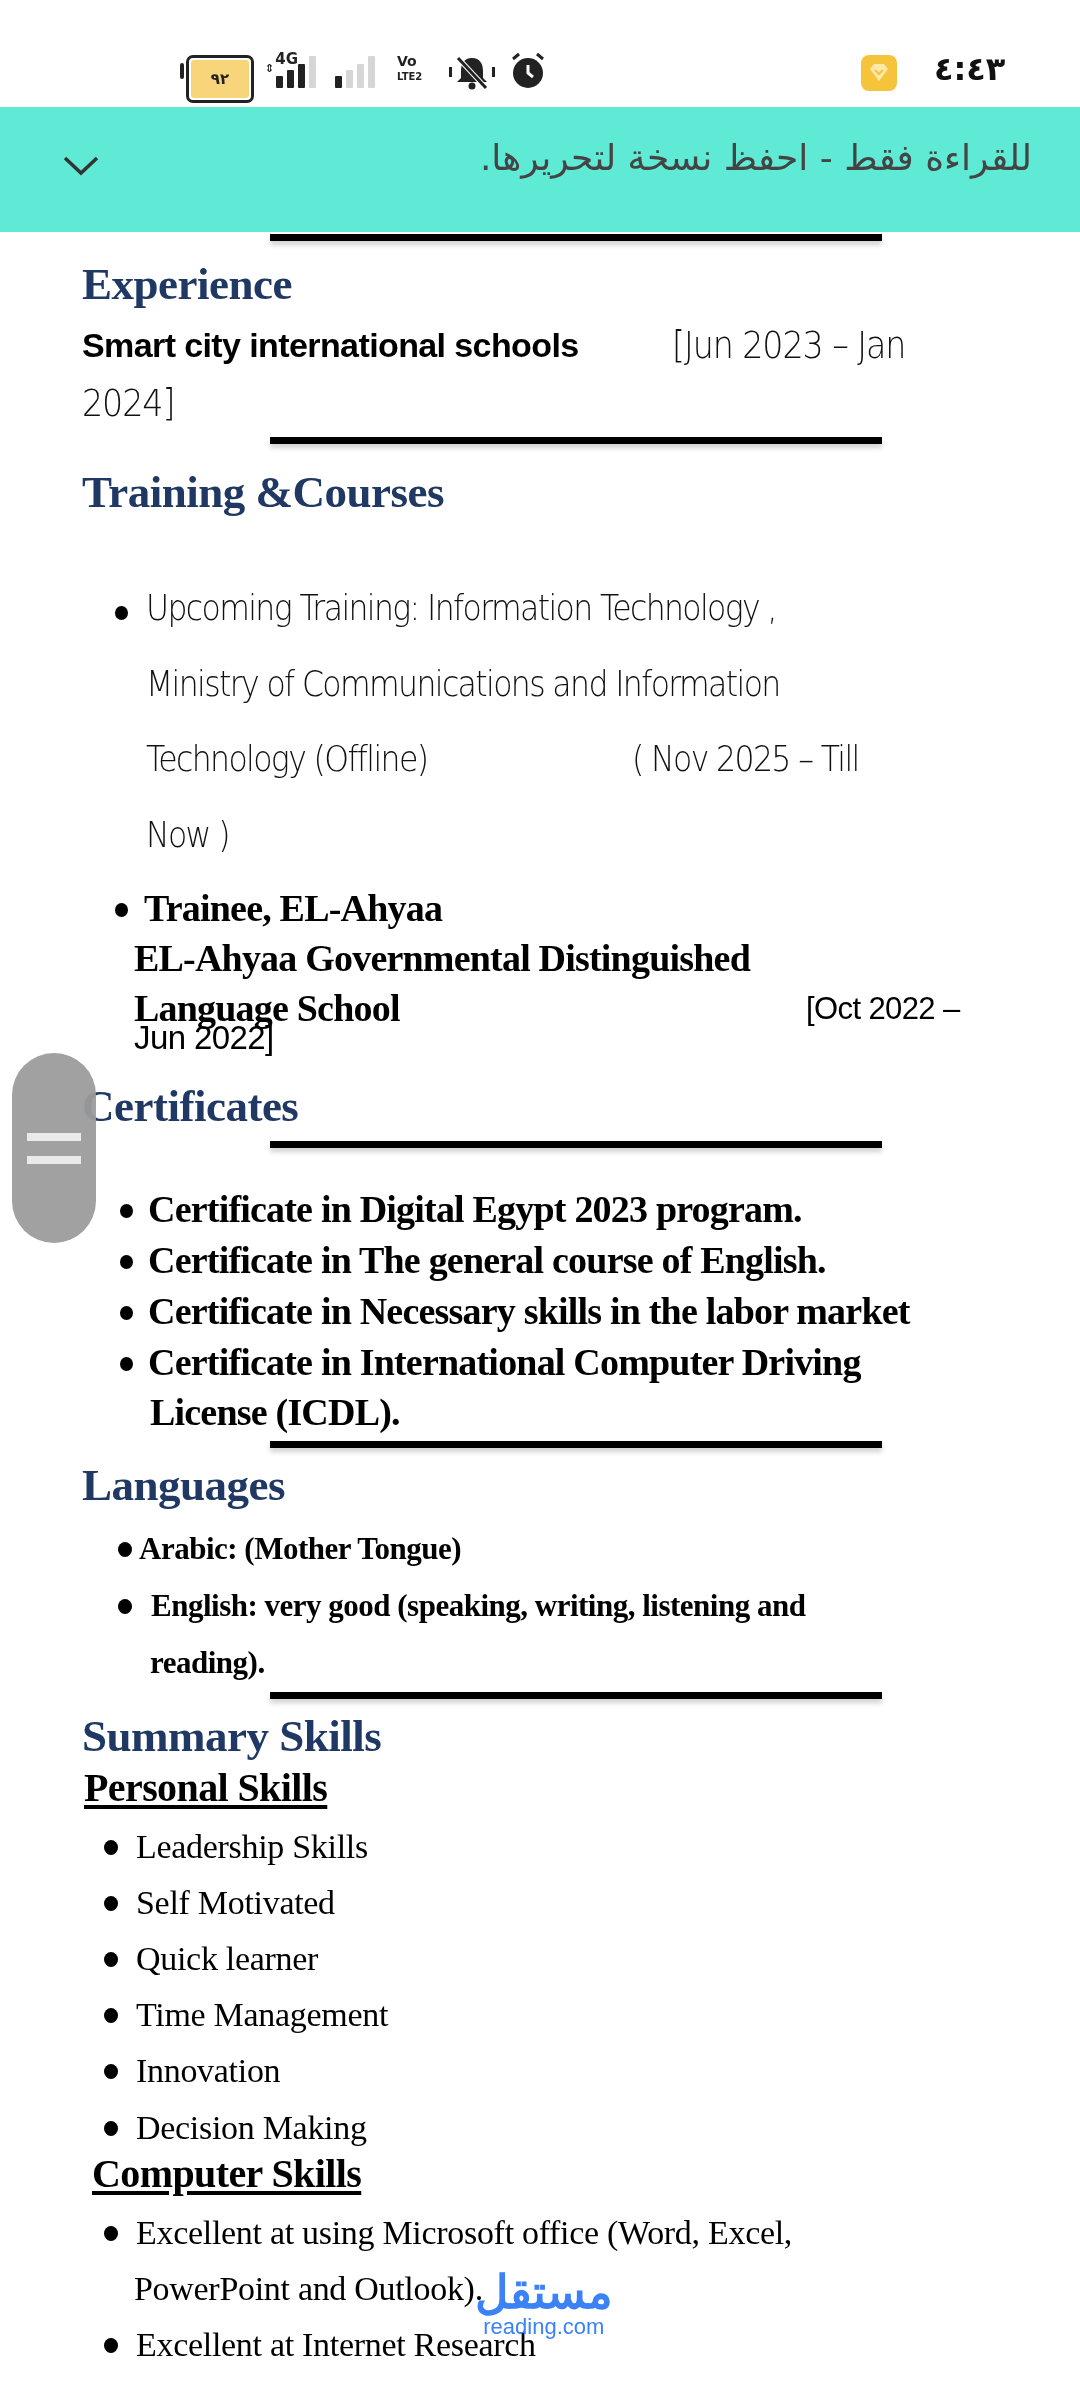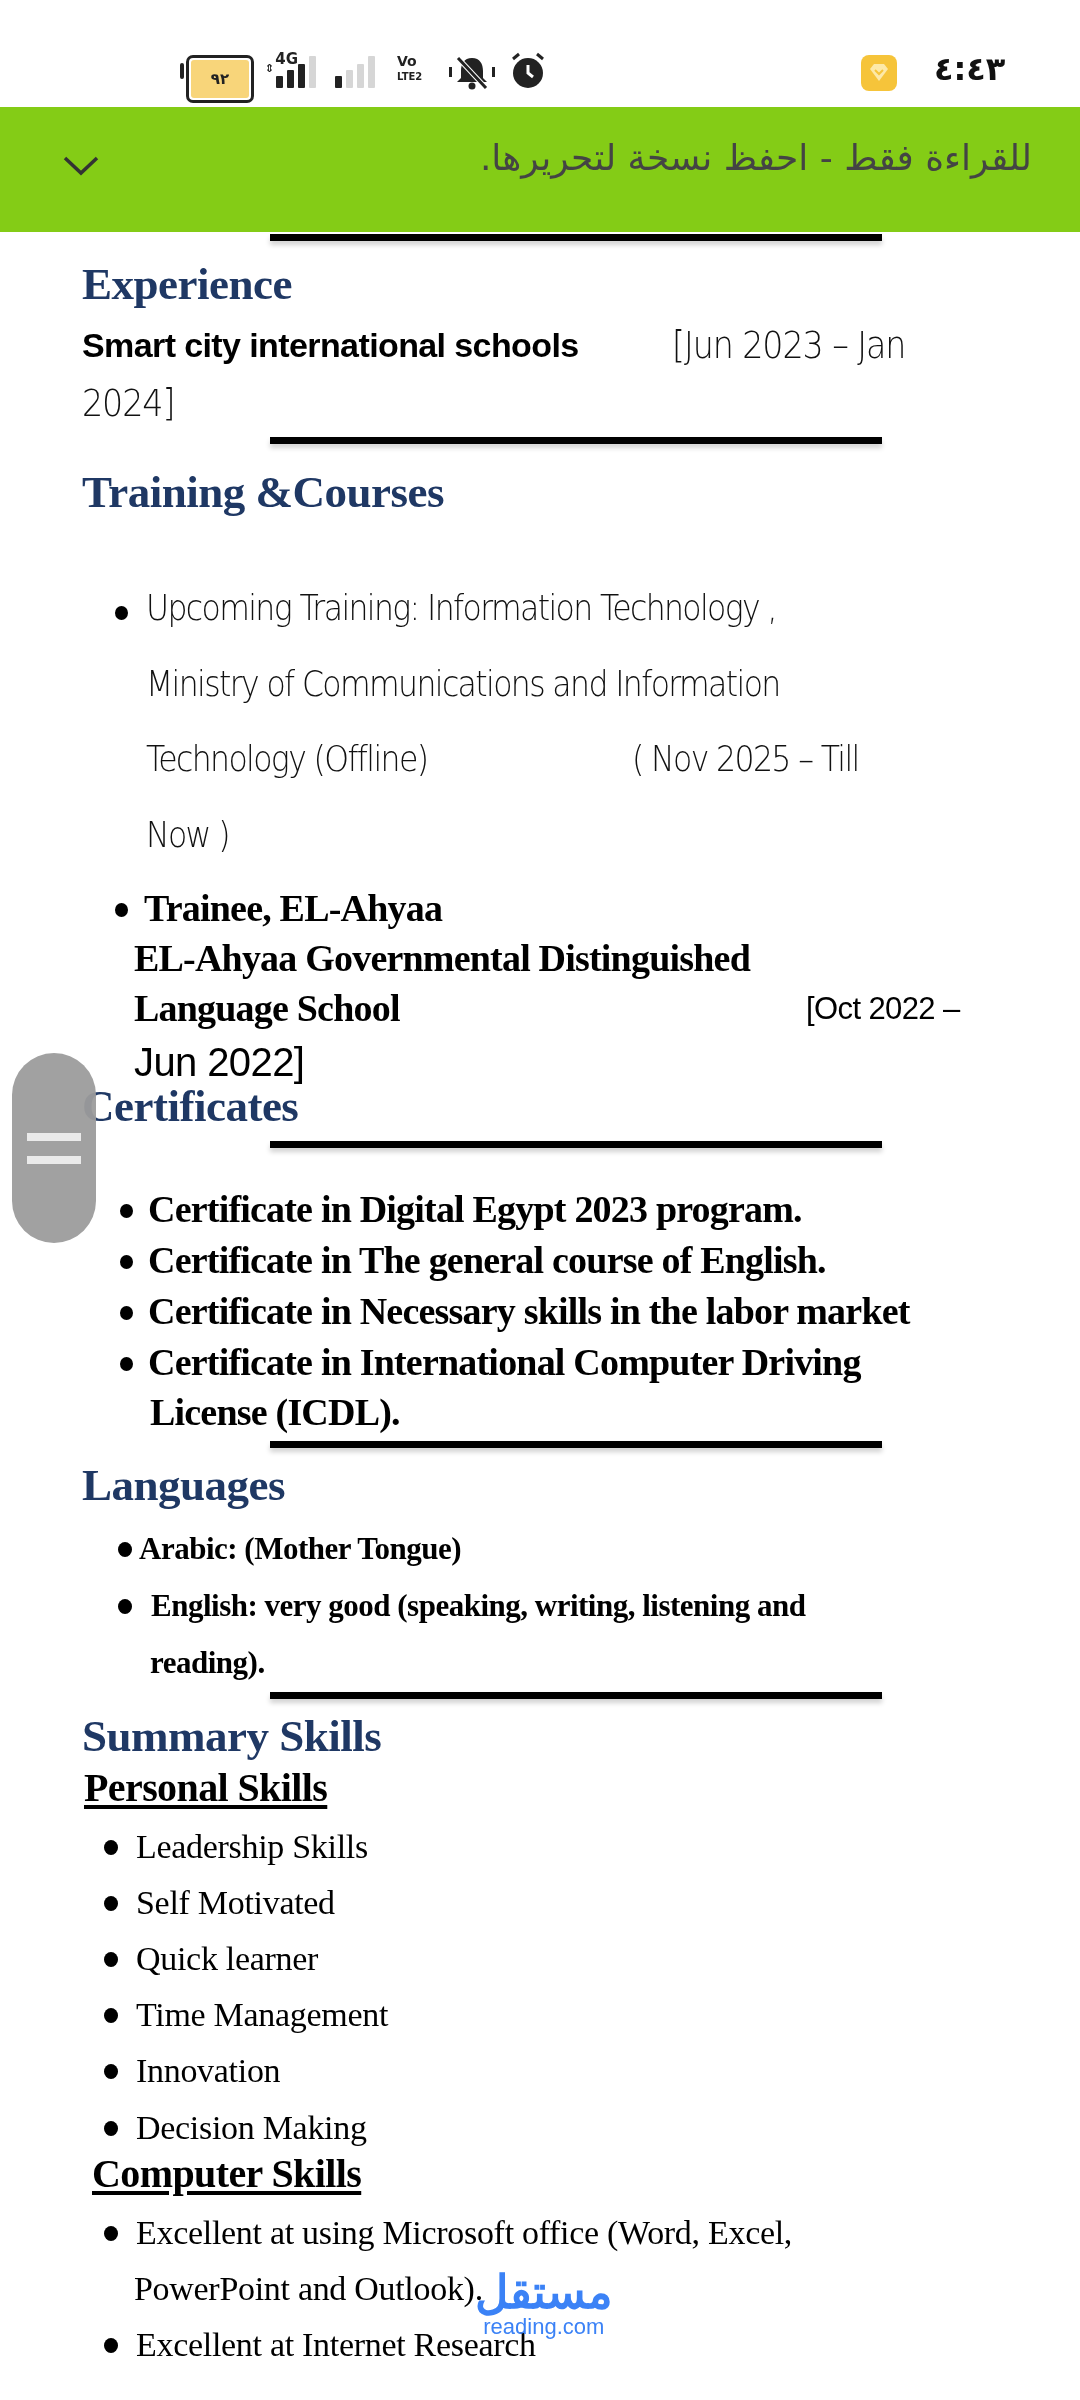--- a/index.html
+++ b/index.html
@@ -13,21 +13,21 @@
   .battery-fill { width: 100%; height: 100%; background: #f8d57a; border-radius: 3px; display: flex; align-items: center; justify-content: center; font-family: "DejaVu Sans", sans-serif; font-size: 15px; font-weight: bold; color: #222; }
   .net { left: 265px; font-family: "DejaVu Sans", sans-serif; font-weight: bold; font-size: 15px; color: #222; }
   .bars { position: absolute; display: flex; align-items: flex-end; gap: 4px; height: 32px; }
   .bars span { width: 7px; background: #222; display: block; border-radius: 1px; }
   .bars span.off { background: #d6d6d6; }
   .volte { left: 397px; top: 54px; font-family: "DejaVu Sans", sans-serif; font-weight: bold; font-size: 14px; line-height: 15px; color: #222; flex-direction: column; align-items: flex-start; }
   .icon-svg { position: absolute; }
   .time { position: absolute; left: 934px; top: 50px; font-family: "DejaVu Sans", sans-serif; font-size: 32px; font-weight: bold; color: #111; }
   .vip { position: absolute; left: 861px; top: 55px; width: 36px; height: 36px; background: #f6c43a; border-radius: 8px; }
 
-  .banner { position: absolute; left: 0; top: 107px; width: 1080px; height: 125px; background: #84cc16; padding-left: 21px; }
+  .banner { position: absolute; left: 0; top: 107px; width: 1080px; height: 125px; background: #5eead4; padding-left: 21px; }
   .banner-text { position: absolute; right: 48px; top: 30px; direction: rtl; font-family: "DejaVu Sans", sans-serif; font-size: 36px; color: #444; }
   .chevron { position: absolute; left: 62px; top: 150px; width: 38px; height: 30px; cursor: pointer; }
 
   .divider { position: absolute; left: 270px; width: 612px; height: 7px; background: #000; box-shadow: 0 4px 5px rgba(0,0,0,0.18); }
 
   .h-section { position: absolute; left: 82px; font-family: "Liberation Serif", serif; font-weight: bold; font-size: 45px; color: #1f3864; letter-spacing: -0.5px; white-space: nowrap; }
   .t { position: absolute; white-space: nowrap; }
   .calibri-b { font-family: "Liberation Sans", sans-serif; font-weight: bold; font-size: 34px; letter-spacing: -0.6px; }
   .calibri { font-family: "Liberation Sans", sans-serif; font-size: 34px; letter-spacing: -0.6px; }
   .thin { font-family: "DejaVu Sans", sans-serif; font-size: 35px; font-weight: 300; letter-spacing: -1.8px; transform: scaleX(0.9); transform-origin: left center; color: #111; }
@@ -120,21 +120,21 @@
   <div class="t thin" style="left:146px; top:664px;">Ministry of Communications and Information</div>
   <div class="t thin" style="left:146px; top:739px;">Technology (Offline)</div>
   <div class="t thin" style="left:632px; top:739px;">( Nov 2025 – Till</div>
   <div class="t thin" style="left:146px; top:815px;">Now )</div>
 
   <div class="bullet" style="left:115px; top:903px; width:13px; height:14px;"></div>
   <div class="t serif-b" style="left:144px; top:886px;">Trainee, EL-Ahyaa</div>
   <div class="t serif-b" style="left:134px; top:936px;">EL-Ahyaa Governmental Distinguished</div>
   <div class="t serif-b" style="left:134px; top:986px;">Language School</div>
   <div class="t calibri" style="left:806px; top:991px; font-size:31px;">[Oct 2022 –</div>
-  <div class="t calibri" style="left:134px; top:1040px; font-size:40px;">Jun 2022]</div>
+  <div class="t calibri" style="left:134px; top:1019px; font-size:33px;">Jun 2022]</div>
 
   <div class="h-section" style="top:1080px;">Certificates</div>
   <div class="divider" style="top:1141px;"></div>
 
   <div class="bullet" style="left:120px; top:1204px; width:13px; height:14px;"></div>
   <div class="t serif-b" style="left:148px; top:1187px;">Certificate in Digital Egypt 2023 program.</div>
   <div class="bullet" style="left:120px; top:1255px; width:13px; height:14px;"></div>
   <div class="t serif-b" style="left:148px; top:1238px;">Certificate in The general course of English.</div>
   <div class="bullet" style="left:120px; top:1306px; width:13px; height:14px;"></div>
   <div class="t serif-b" style="left:148px; top:1289px;">Certificate in Necessary skills in the labor market</div>

